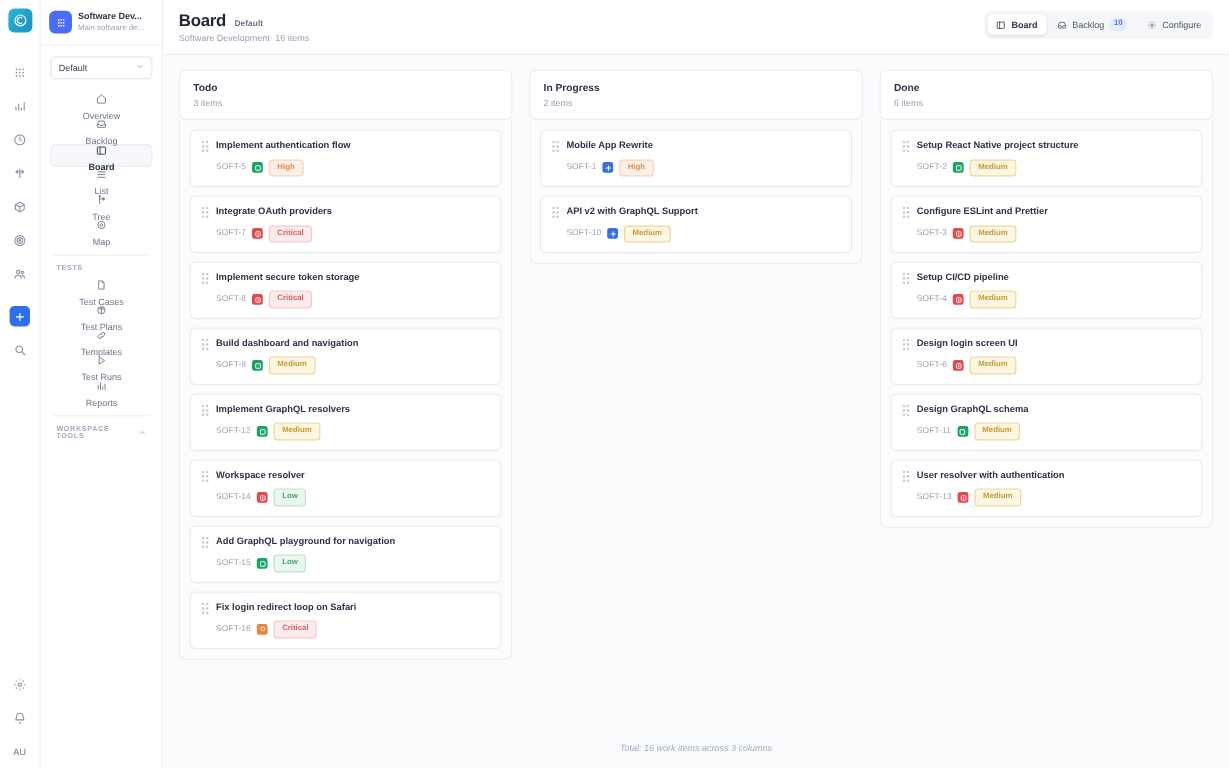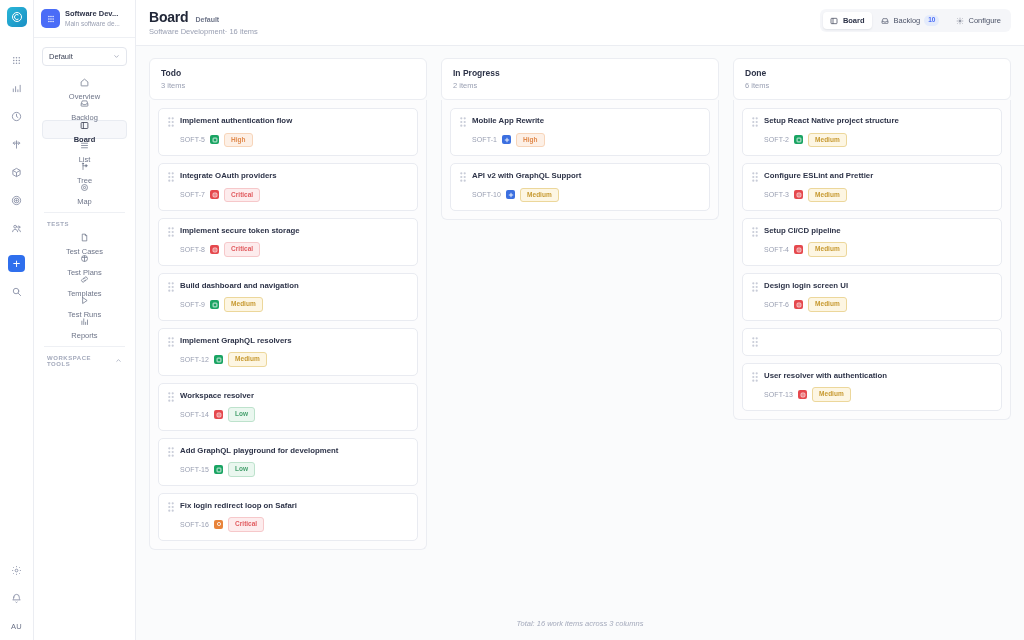--- a/index.html
+++ b/index.html
@@ -625,21 +625,21 @@
               <div class="card">
                 <span class="grip"><svg width="6" height="10" viewBox="0 0 6 10" fill="#c8ccd8">
                     <circle cx="1.3" cy="1.3" r="1.1"></circle>
                     <circle cx="4.7" cy="1.3" r="1.1"></circle>
                     <circle cx="1.3" cy="5" r="1.1"></circle>
                     <circle cx="4.7" cy="5" r="1.1"></circle>
                     <circle cx="1.3" cy="8.7" r="1.1"></circle>
                     <circle cx="4.7" cy="8.7" r="1.1"></circle>
                   </svg></span>
                 <div class="card-main">
-                  <div class="card-title">Add GraphQL playground for development</div>
+                  <div class="card-title">Add GraphQL playground for navigation</div>
                   <div class="card-meta">
                     <span class="card-key">SOFT-15</span>
                     <span class="type-icon green">
                       <svg width="6" height="6" viewBox="0 0 12 12" fill="none" stroke="#fff" stroke-width="1.6">
                         <rect x="2.2" y="2.2" width="7.6" height="7.6" rx="1"></rect>
                       </svg>
                     </span>
                     <span class="badge low">Low</span>
                   </div>
                 </div>
@@ -819,20 +819,32 @@
               </div>
               <div class="card">
                 <span class="grip"><svg width="6" height="10" viewBox="0 0 6 10" fill="#c8ccd8">
                     <circle cx="1.3" cy="1.3" r="1.1"></circle>
                     <circle cx="4.7" cy="1.3" r="1.1"></circle>
                     <circle cx="1.3" cy="5" r="1.1"></circle>
                     <circle cx="4.7" cy="5" r="1.1"></circle>
                     <circle cx="1.3" cy="8.7" r="1.1"></circle>
                     <circle cx="4.7" cy="8.7" r="1.1"></circle>
                   </svg></span>
+                <div class="card-main">
+                  <div class="card-title">Design GraphQL schema</div>
+                  <div class="card-meta">
+                    <span class="card-key">SOFT-11</span>
+                    <span class="type-icon green">
+                      <svg width="6" height="6" viewBox="0 0 12 12" fill="none" stroke="#fff" stroke-width="1.6">
+                        <rect x="2.2" y="2.2" width="7.6" height="7.6" rx="1"></rect>
+                      </svg>
+                    </span>
+                    <span class="badge medium">Medium</span>
+                  </div>
+                </div>
               </div>
               <div class="card">
                 <span class="grip"><svg width="6" height="10" viewBox="0 0 6 10" fill="#c8ccd8">
                     <circle cx="1.3" cy="1.3" r="1.1"></circle>
                     <circle cx="4.7" cy="1.3" r="1.1"></circle>
                     <circle cx="1.3" cy="5" r="1.1"></circle>
                     <circle cx="4.7" cy="5" r="1.1"></circle>
                     <circle cx="1.3" cy="8.7" r="1.1"></circle>
                     <circle cx="4.7" cy="8.7" r="1.1"></circle>
                   </svg></span>

